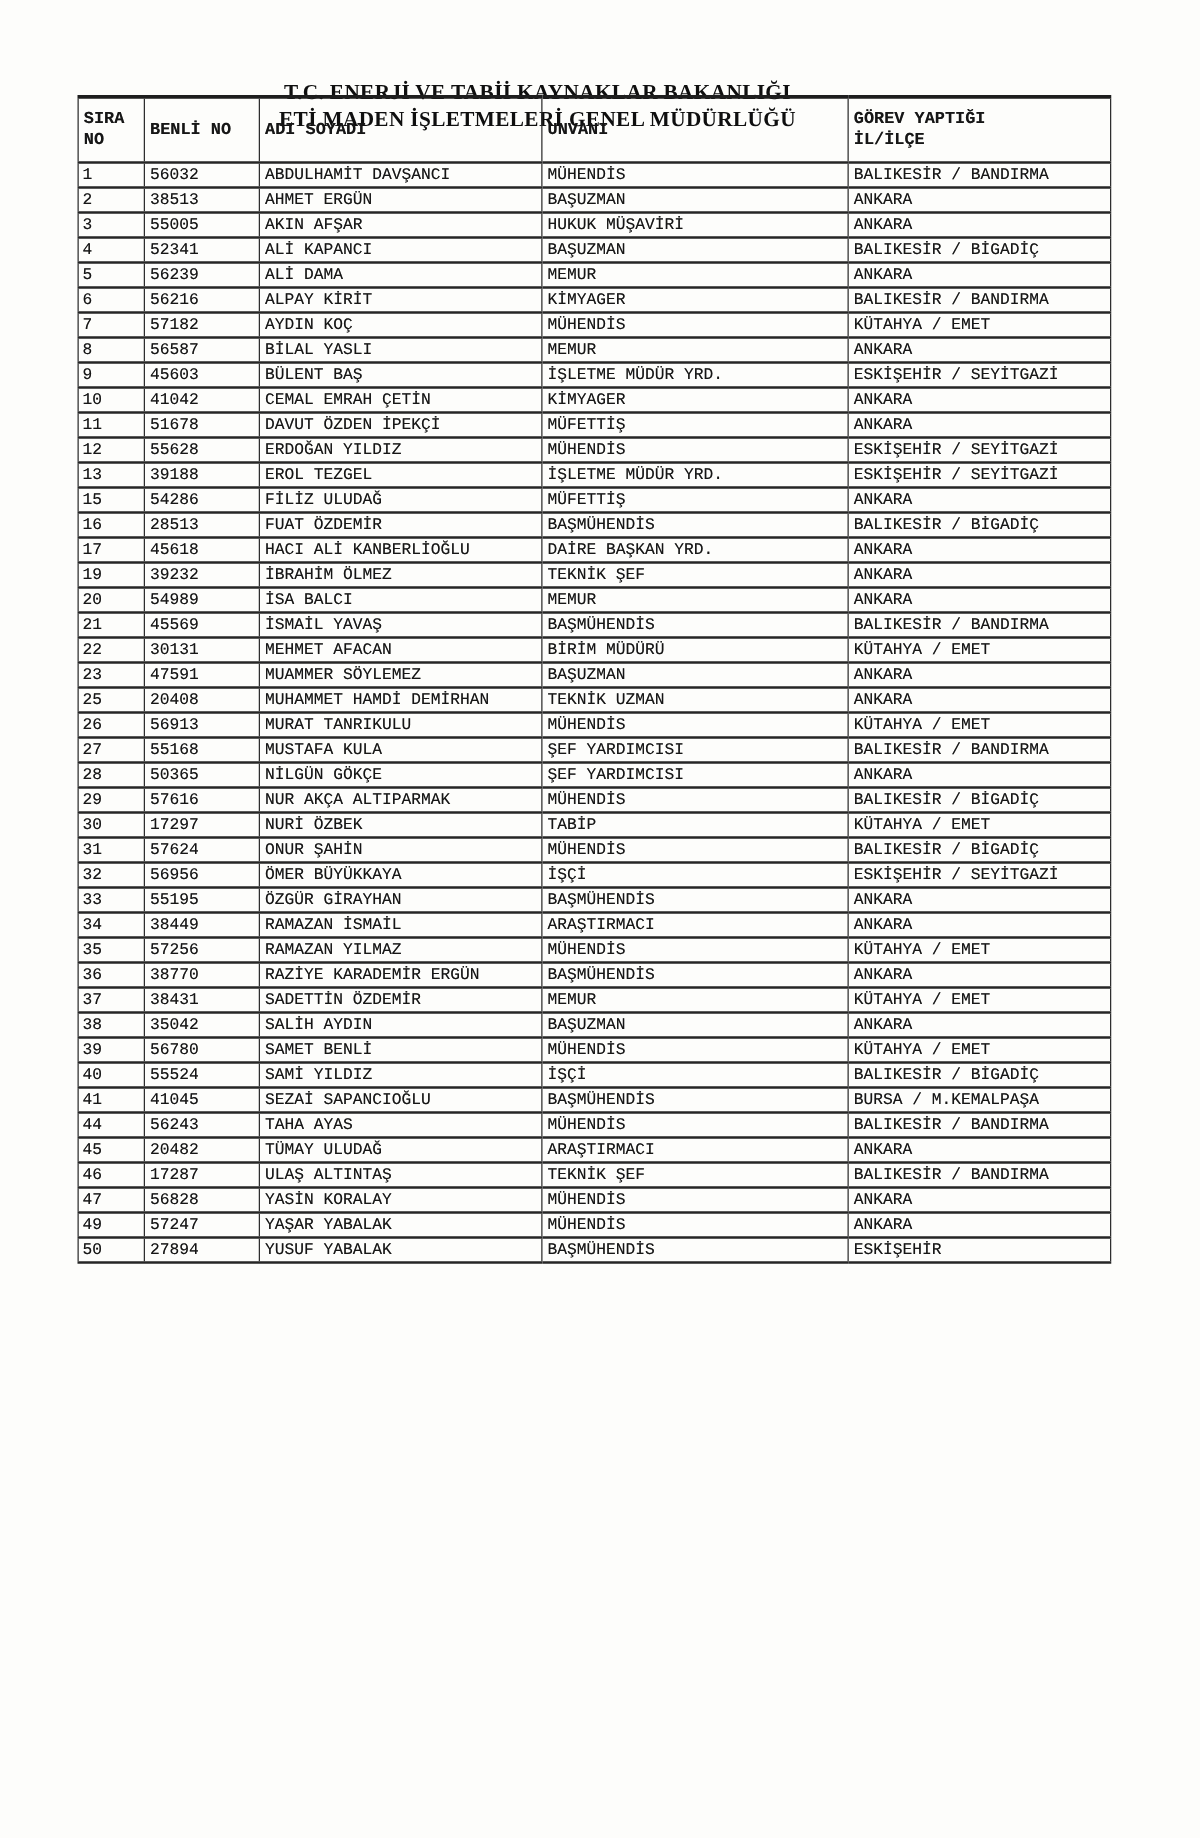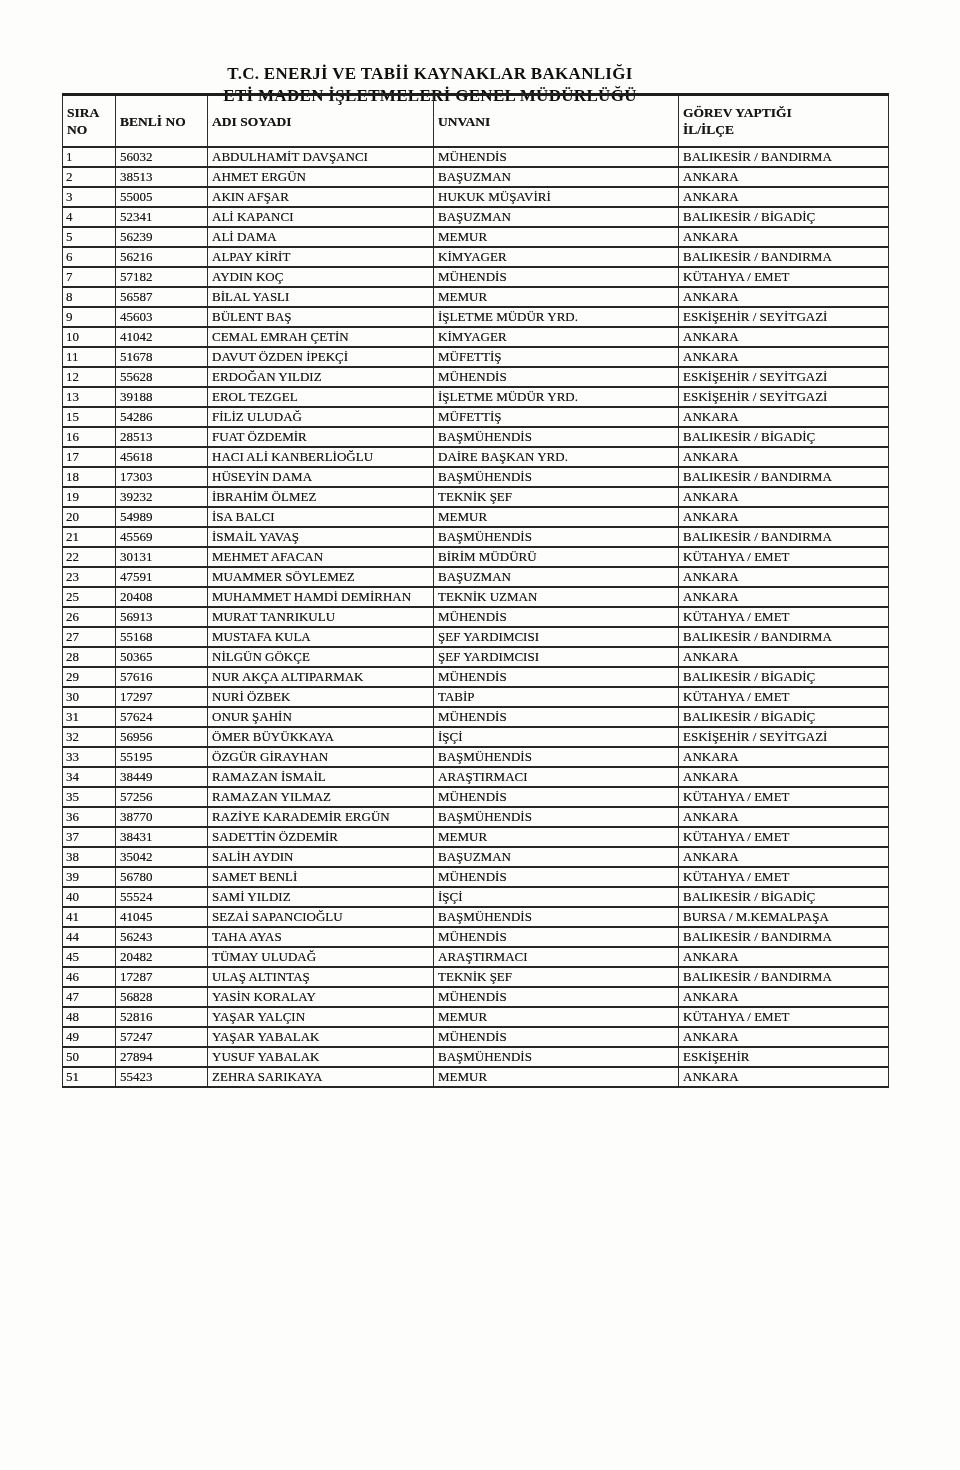--- a/index.html
+++ b/index.html
@@ -22,25 +22,26 @@
     text-align: center;
     font-weight: bold;
     font-size: 17px;
     line-height: 22px;
     letter-spacing: 0.3px;
     color: #0f0f0f;
     margin-top: 44px;
   }
   table.doc-table {
     position: absolute;
-    top: 93px;
+    top: 76px;
     left: 62px;
     width: 826px;
     border-collapse: collapse;
     table-layout: fixed;
+    font-family: Liberation Mono, monospace;
   }
   table.doc-table th,
   table.doc-table td {
     border-left: 1px solid #2e2e2e;
     border-right: 1px solid #2e2e2e;
     border-top: 2px solid #262626;
     border-bottom: 2px solid #262626;
     overflow: hidden;
   }
   table.doc-table thead th {
@@ -202,27 +203,20 @@
         <td class="col-il">BALIKESİR / BİGADİÇ</td>
       </tr>
       <tr>
         <td class="col-sira">17</td>
         <td class="col-sicil">45618</td>
         <td class="col-adsoyad">HACI ALİ KANBERLİOĞLU</td>
         <td class="col-unvan">DAİRE BAŞKAN YRD.</td>
         <td class="col-il">ANKARA</td>
       </tr>
       <tr>
-        <td class="col-sira">18</td>
-        <td class="col-sicil">17303</td>
-        <td class="col-adsoyad">HÜSEYİN DAMA</td>
-        <td class="col-unvan">BAŞMÜHENDİS</td>
-        <td class="col-il">BALIKESİR / BANDIRMA</td>
-      </tr>
-      <tr>
         <td class="col-sira">19</td>
         <td class="col-sicil">39232</td>
         <td class="col-adsoyad">İBRAHİM ÖLMEZ</td>
         <td class="col-unvan">TEKNİK ŞEF</td>
         <td class="col-il">ANKARA</td>
       </tr>
       <tr>
         <td class="col-sira">20</td>
         <td class="col-sicil">54989</td>
         <td class="col-adsoyad">İSA BALCI</td>
@@ -391,41 +385,27 @@
         <td class="col-il">BALIKESİR / BANDIRMA</td>
       </tr>
       <tr>
         <td class="col-sira">47</td>
         <td class="col-sicil">56828</td>
         <td class="col-adsoyad">YASİN KORALAY</td>
         <td class="col-unvan">MÜHENDİS</td>
         <td class="col-il">ANKARA</td>
       </tr>
       <tr>
-        <td class="col-sira">48</td>
-        <td class="col-sicil">52816</td>
-        <td class="col-adsoyad">YAŞAR YALÇIN</td>
-        <td class="col-unvan">MEMUR</td>
-        <td class="col-il">KÜTAHYA / EMET</td>
-      </tr>
-      <tr>
         <td class="col-sira">49</td>
         <td class="col-sicil">57247</td>
         <td class="col-adsoyad">YAŞAR YABALAK</td>
         <td class="col-unvan">MÜHENDİS</td>
         <td class="col-il">ANKARA</td>
       </tr>
       <tr>
         <td class="col-sira">50</td>
         <td class="col-sicil">27894</td>
         <td class="col-adsoyad">YUSUF YABALAK</td>
         <td class="col-unvan">BAŞMÜHENDİS</td>
         <td class="col-il">ESKİŞEHİR</td>
-      </tr>
-      <tr>
-        <td class="col-sira">51</td>
-        <td class="col-sicil">55423</td>
-        <td class="col-adsoyad">ZEHRA SARIKAYA</td>
-        <td class="col-unvan">MEMUR</td>
-        <td class="col-il">ANKARA</td>
       </tr>
     </tbody>
 </table>
 
 </body></html>

